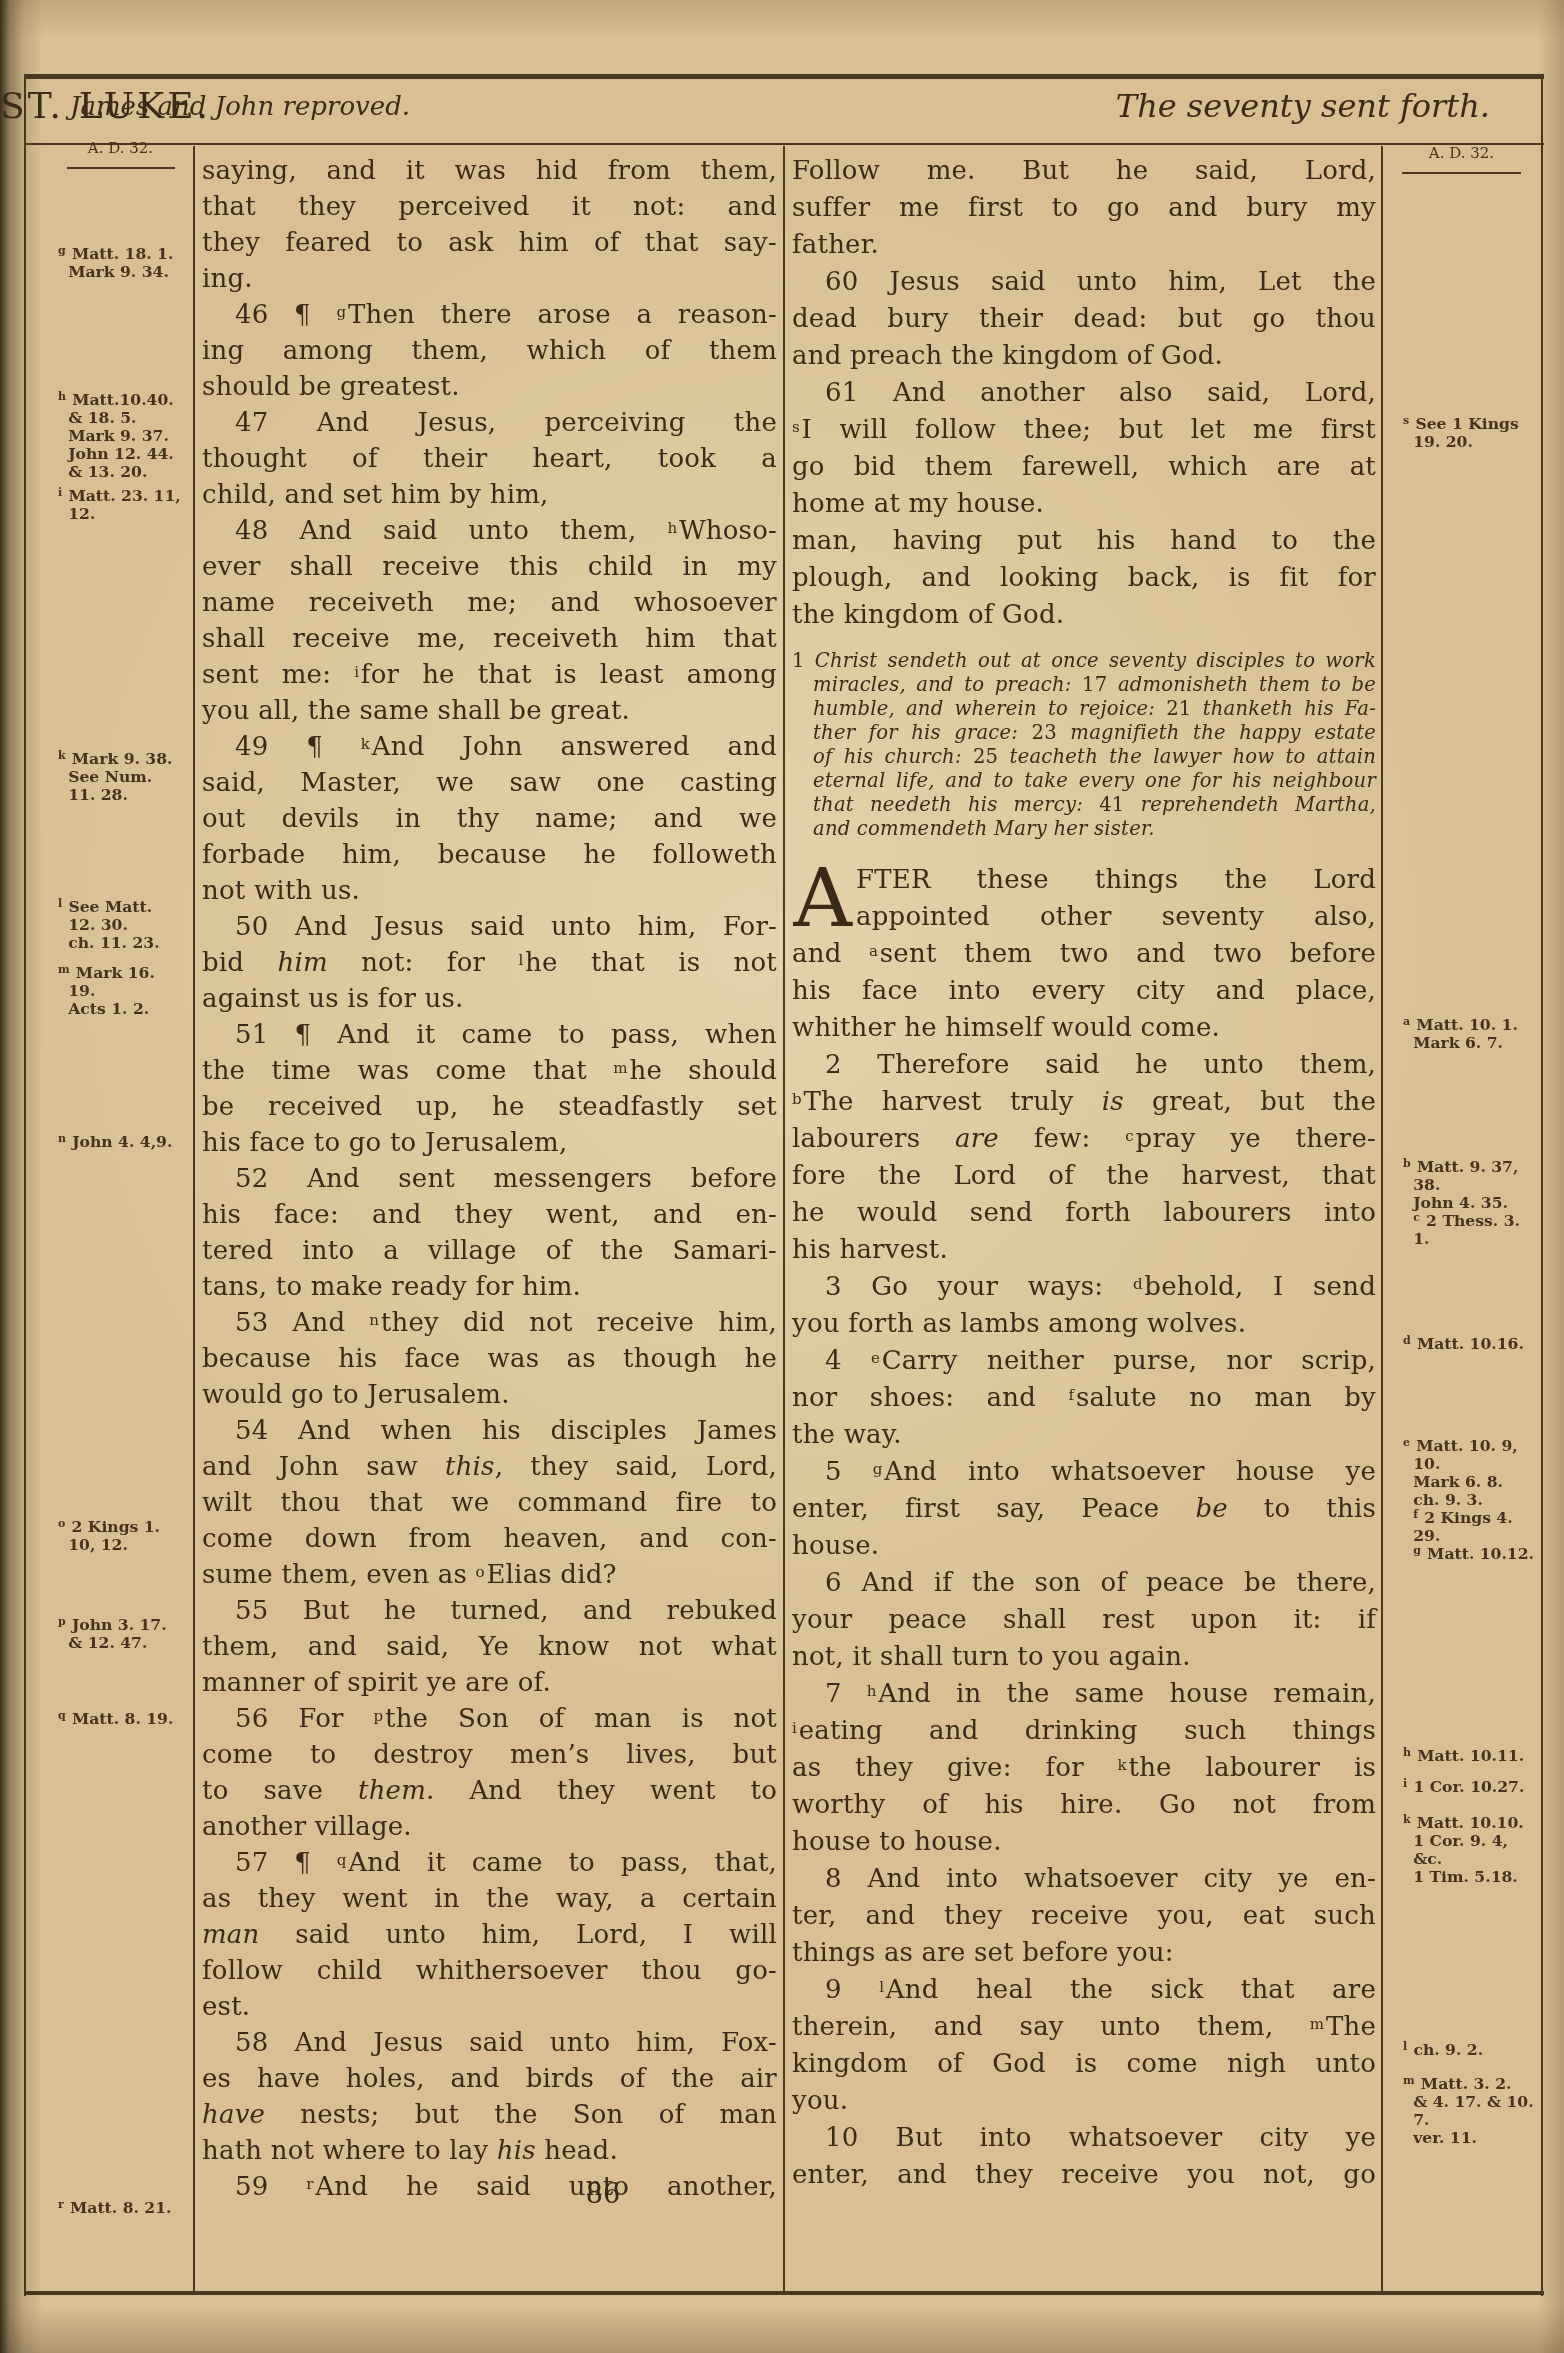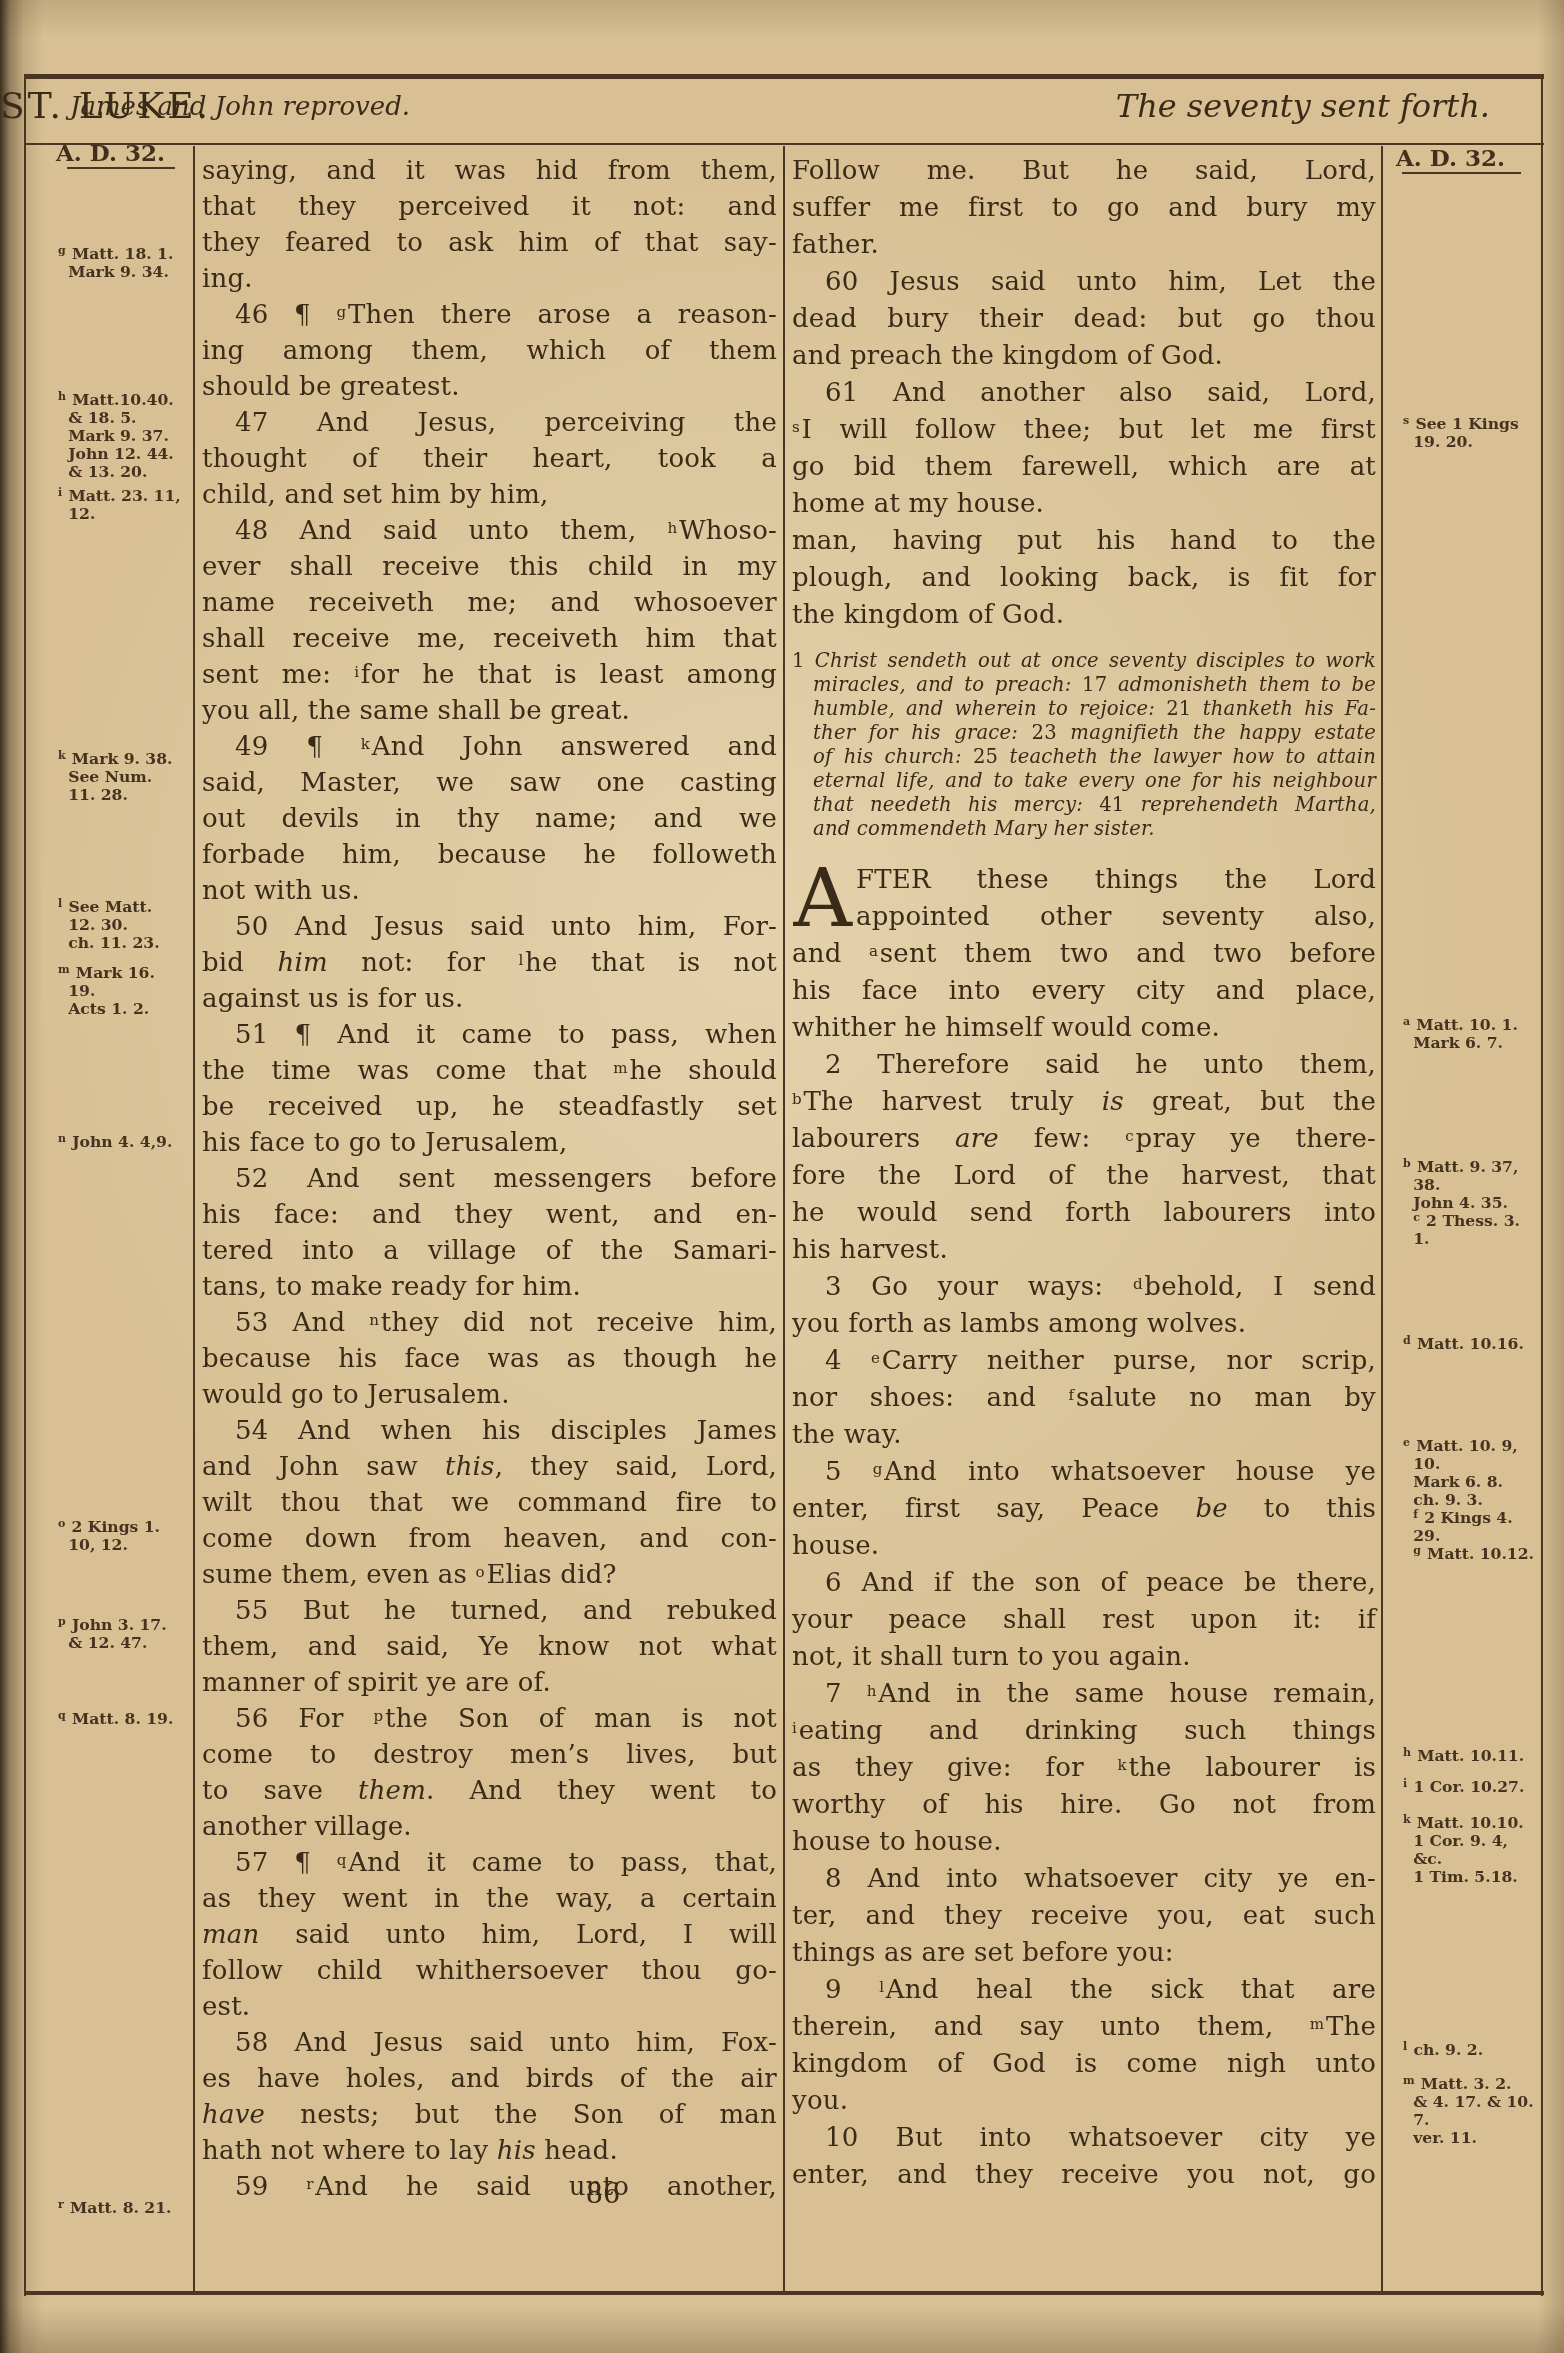--- a/index.html
+++ b/index.html
@@ -26,21 +26,21 @@
   .vr2{left:783px;top:146px;width:1.6px;height:2146px;}
   .vr3{left:1381px;top:146px;width:1.6px;height:2146px;}
   .adrule-l{left:67px;top:167px;width:108px;height:1.6px;}
   .adrule-r{left:1402px;top:172px;width:119px;height:1.6px;}
   
   .rh{position:absolute;top:81px;height:50px;line-height:50px;white-space:nowrap;}
   .rh-left{left:70px;font-style:italic;font-size:26px;}
   .rh-center{left:0;width:1565px;text-align:left;font-size:36px;letter-spacing:3.1px;}
   .rh-right{right:75px;font-style:italic;font-size:32px;}
   
-  .ad{position:absolute;font-size:23px;font-weight:bold;text-align:left;white-space:nowrap;color:#42301d;}
+  .ad{position:absolute;font-size:15px;font-weight:normal;text-align:center;white-space:nowrap;color:#42301d;}
   .ad-l{left:56px;width:129px;top:139px;}
   .ad-r{left:1396px;width:131px;top:144px;}
   
   .col{position:absolute;font-size:26px;letter-spacing:0.2px;}
   .col-left{left:202px;top:152px;width:575px;}
   .col-right{left:792px;top:152px;width:584px;}
   .col-left .ln{height:36px;line-height:36px;}
   .col-right .ln{height:37px;line-height:37px;}
   .ln{text-align:justify;text-align-last:justify;white-space:normal;}
   .ln.end{text-align-last:left;}

